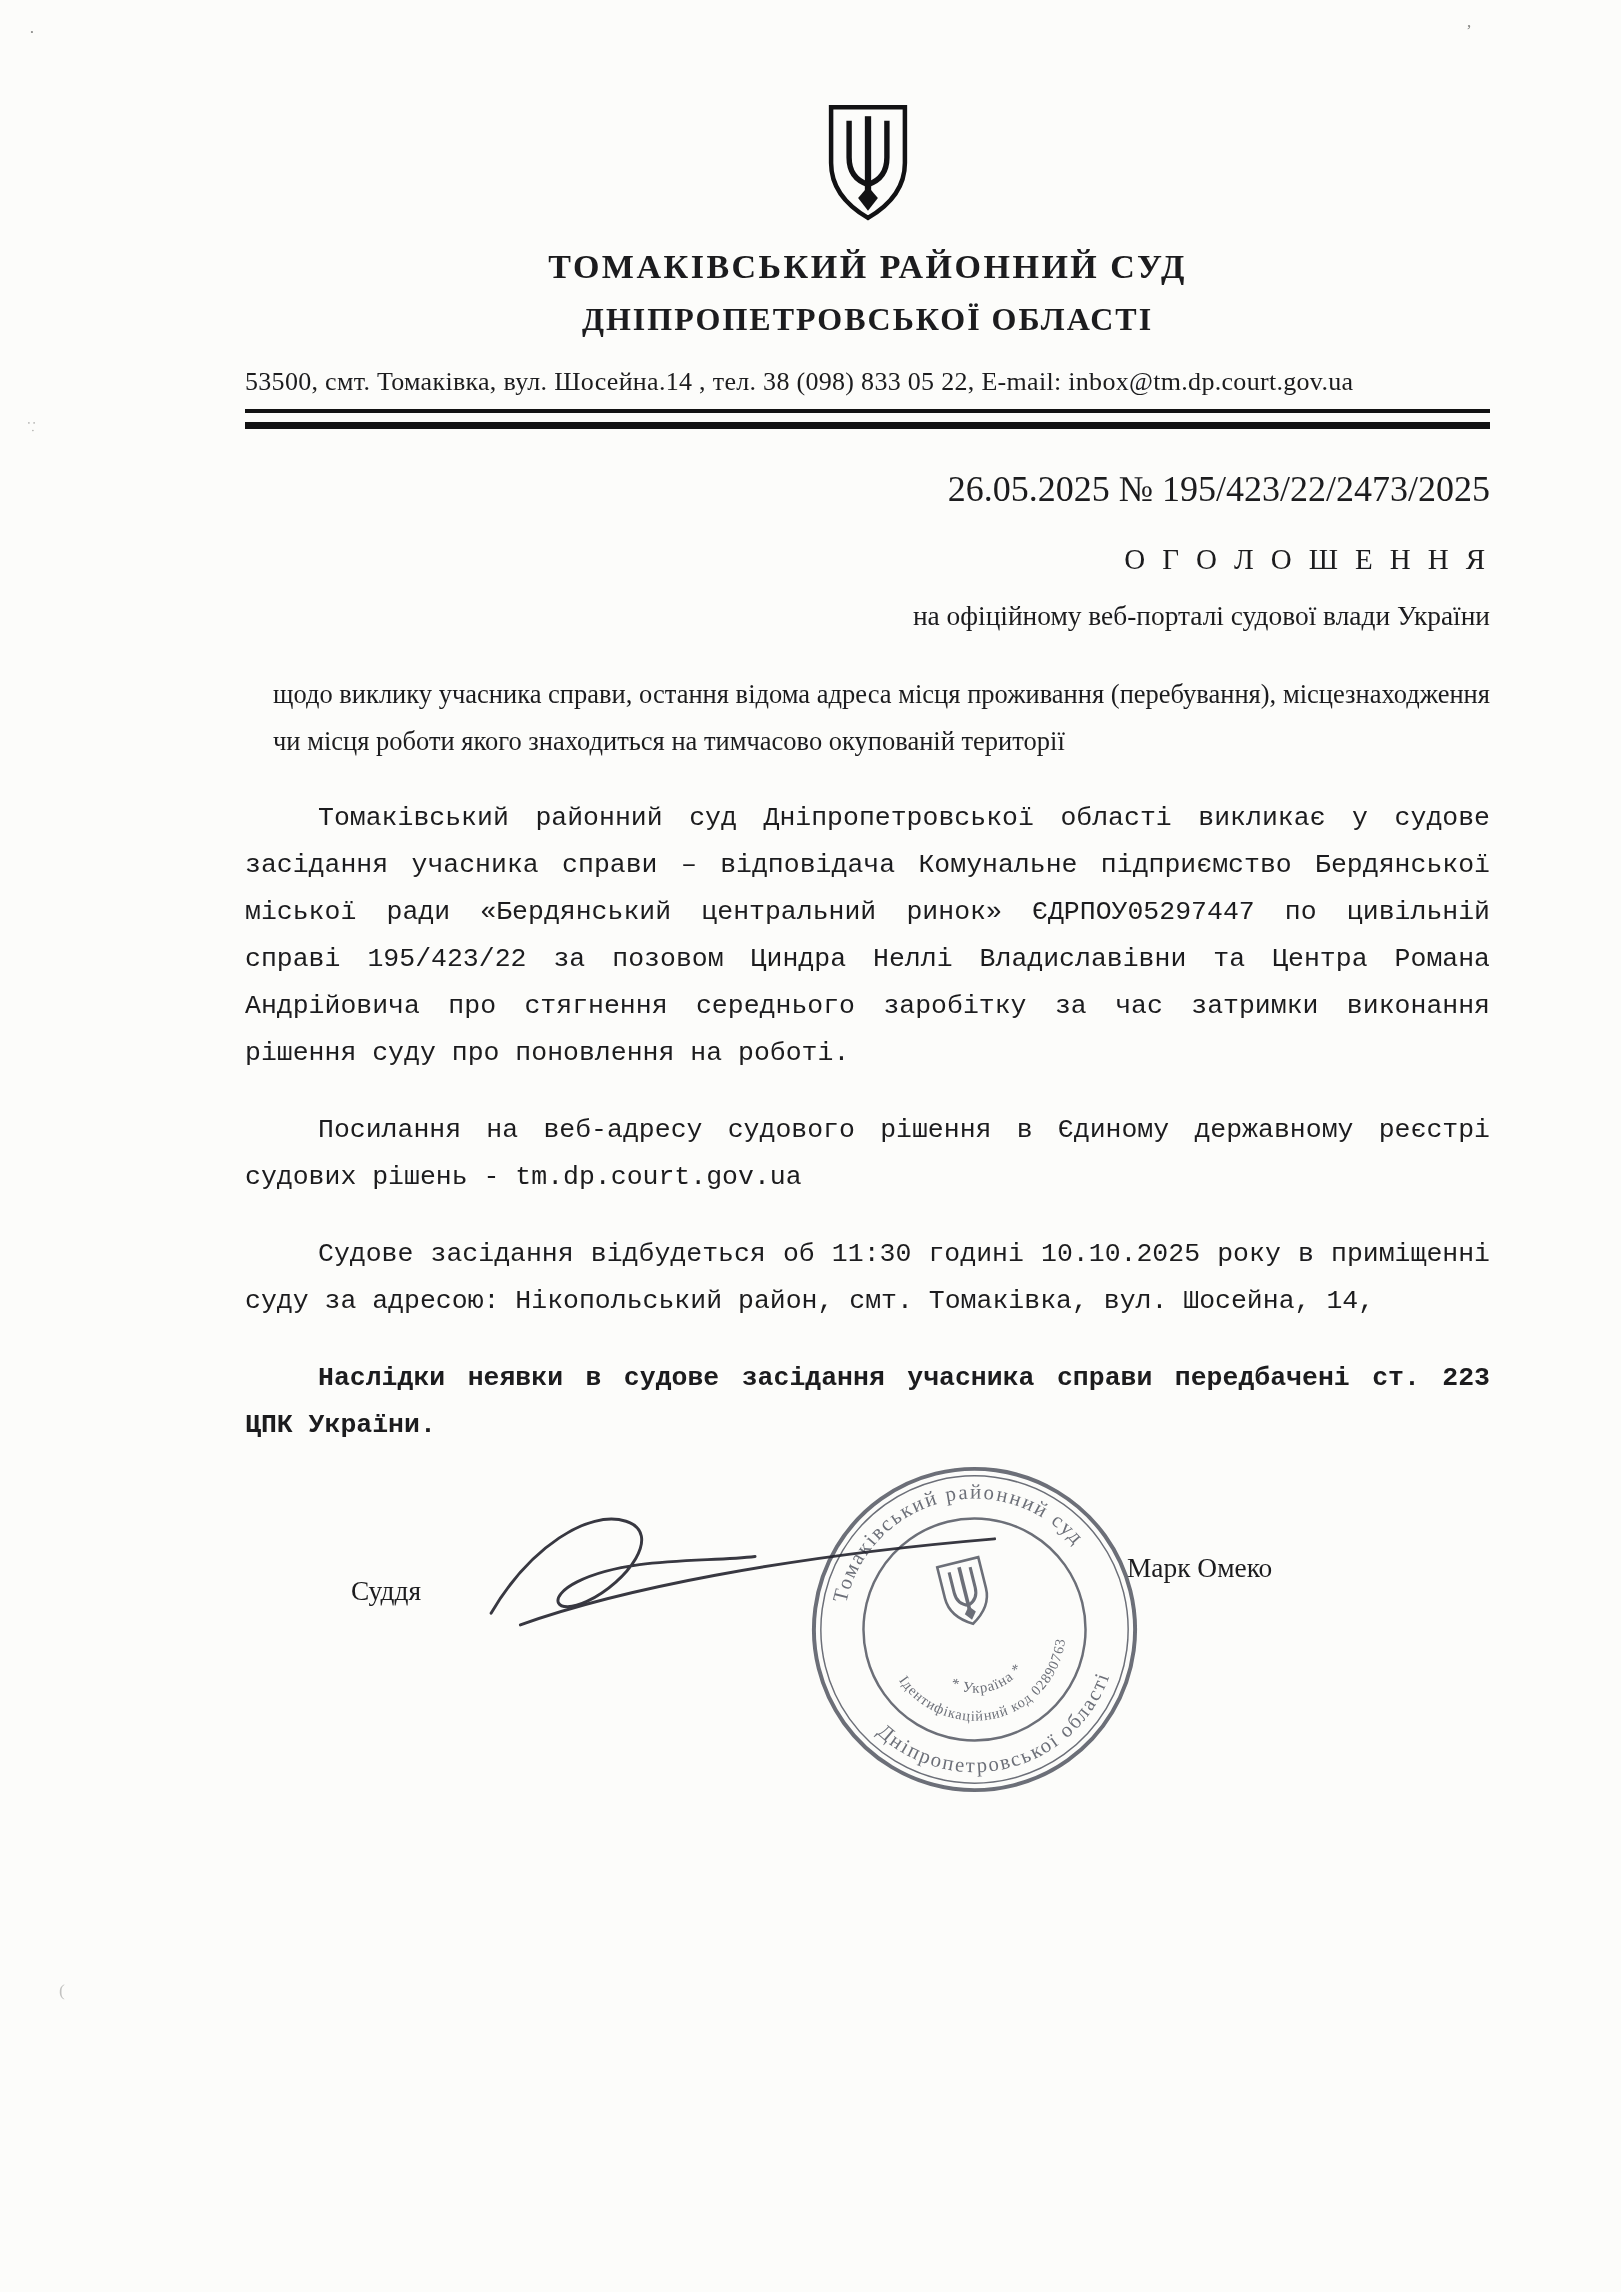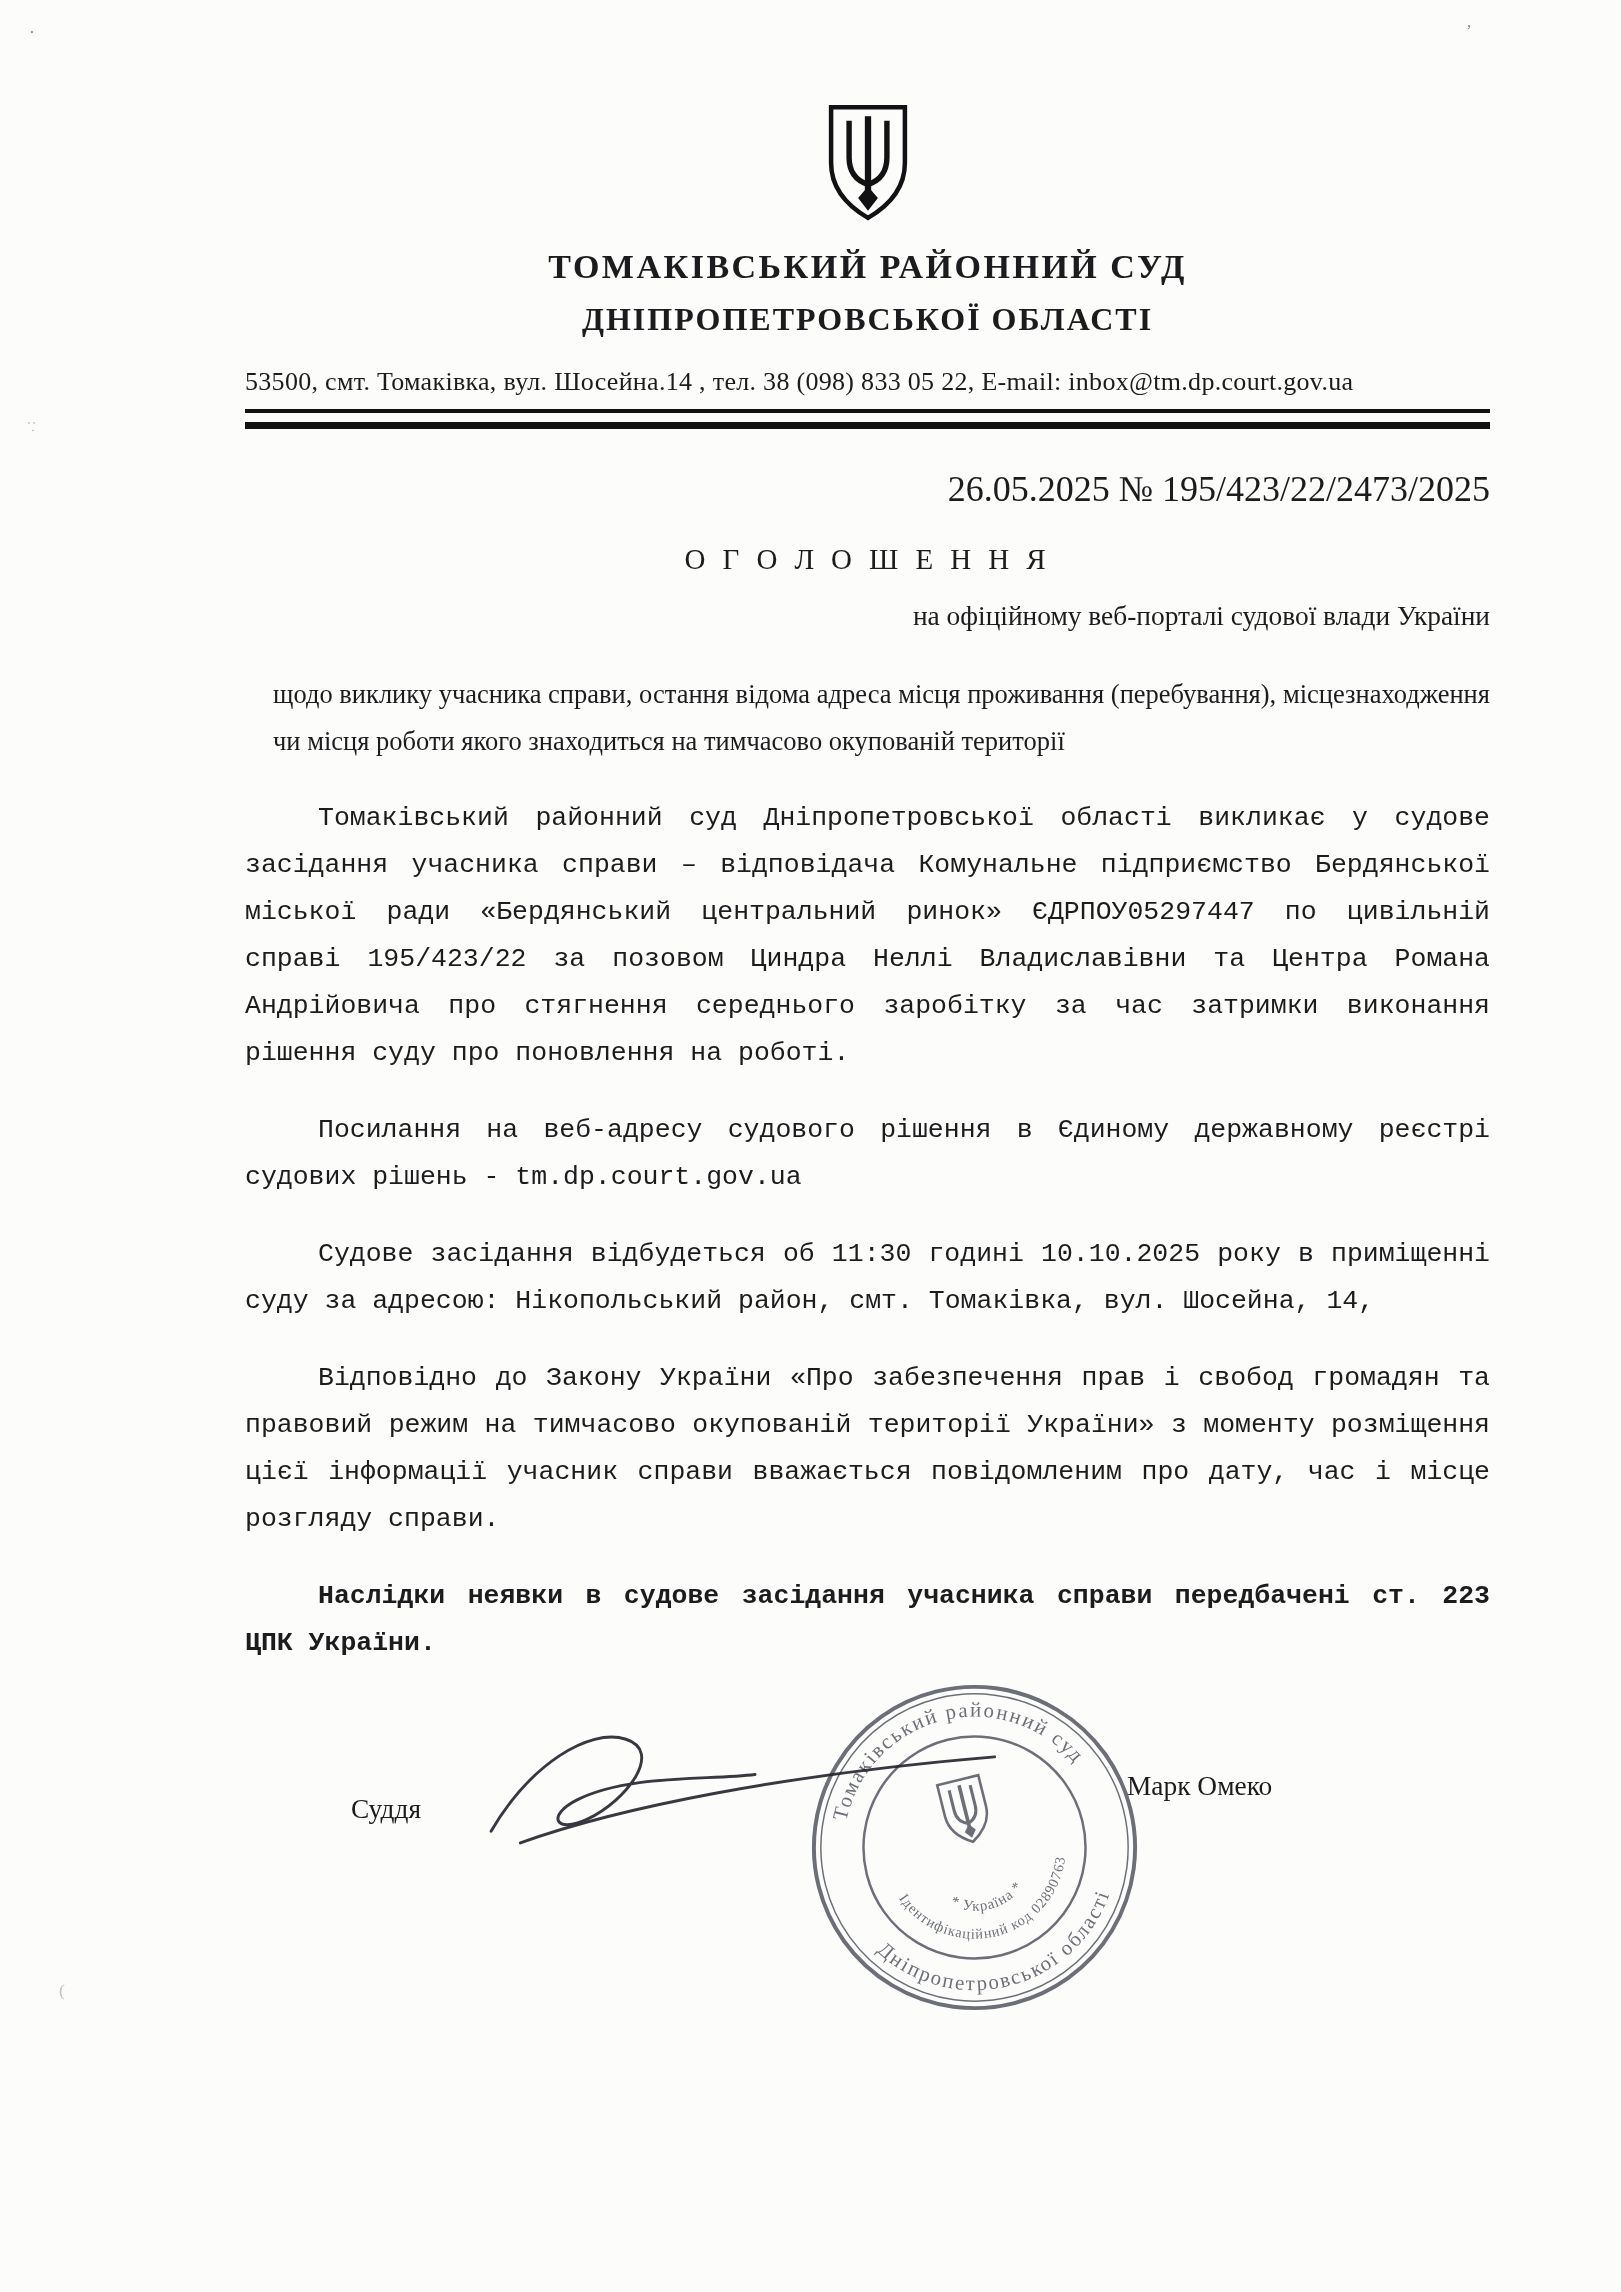--- a/index.html
+++ b/index.html
@@ -54,21 +54,21 @@
   .rule-thin { height: 3.9px; margin-top: 11.8px; }
   .rule-thick { height: 6.9px; margin-top: 8.8px; }
   .ref-line {
     margin-top: 39px;
     margin-left: -13.7px;
     font-size: 36px;
     text-align: right;
   }
   .doc-title {
     margin-top: 33px;
-    text-align: center;
+    text-align: right;
     font-size: 29px;
     letter-spacing: 4.9px;
     font-weight: 500;
   }
   .doc-subtitle {
     margin-top: 25.5px;
     text-align: right;
     font-size: 27.4px;
   }
   p.body-par {
@@ -155,21 +155,20 @@
 
     <div class="ref-line">26.05.2025 № 195/423/22/2473/2025</div>
 
     <div class="doc-title">О Г О Л О Ш Е Н Н Я</div>
     <div class="doc-subtitle">на  офіційному веб-порталі судової влади України</div>
 
     <p class="body-par first-par">щодо виклику учасника справи, остання відома адреса місця проживання (перебування), місцезнаходження чи місця роботи якого знаходиться на тимчасово окупованій території</p>
     <p class="body-par spaced indent">Томаківський районний суд Дніпропетровської області викликає у судове засідання учасника справи – відповідача Комунальне підприємство Бердянської міської ради «Бердянський центральний ринок» ЄДРПОУ05297447 по цивільній справі 195/423/22 за позовом Циндра Неллі Владиславівни та Центра Романа Андрійовича  про стягнення середнього заробітку за час затримки виконання рішення суду про поновлення на роботі.</p>
     <p class="body-par spaced indent">Посилання на веб-адресу судового рішення в Єдиному державному реєстрі судових рішень - tm.dp.court.gov.ua</p>
     <p class="body-par spaced indent">Судове засідання відбудеться об 11:30 годині 10.10.2025 року в приміщенні суду за адресою: Нікопольський район, смт. Томаківка, вул. Шосейна, 14,</p>
-    <p class="body-par spaced indent">Відповідно до Закону України «Про забезпечення прав і свобод громадян та правовий режим на тимчасово окупованій території України» з моменту розміщення цієї інформації учасник справи вважається повідомленим про дату, час і місце розгляду справи.</p>
     <p class="body-par spaced indent bold">Наслідки неявки в судове засідання учасника справи передбачені ст. 223 ЦПК України.</p>
 
     <div class="sig-section">
       <span class="sig-role">Суддя</span>
       <span class="sig-name">Марк Омеко</span>
 
       <svg class="stamp" viewBox="0 0 344 344" aria-hidden="true">
         <defs>
           <path id="ring-top-path" d="M40 172 a132 132 0 0 1 264 0"></path>
           <path id="ring-bottom-path" d="M28 172 a144 144 0 0 0 288 0"></path>

